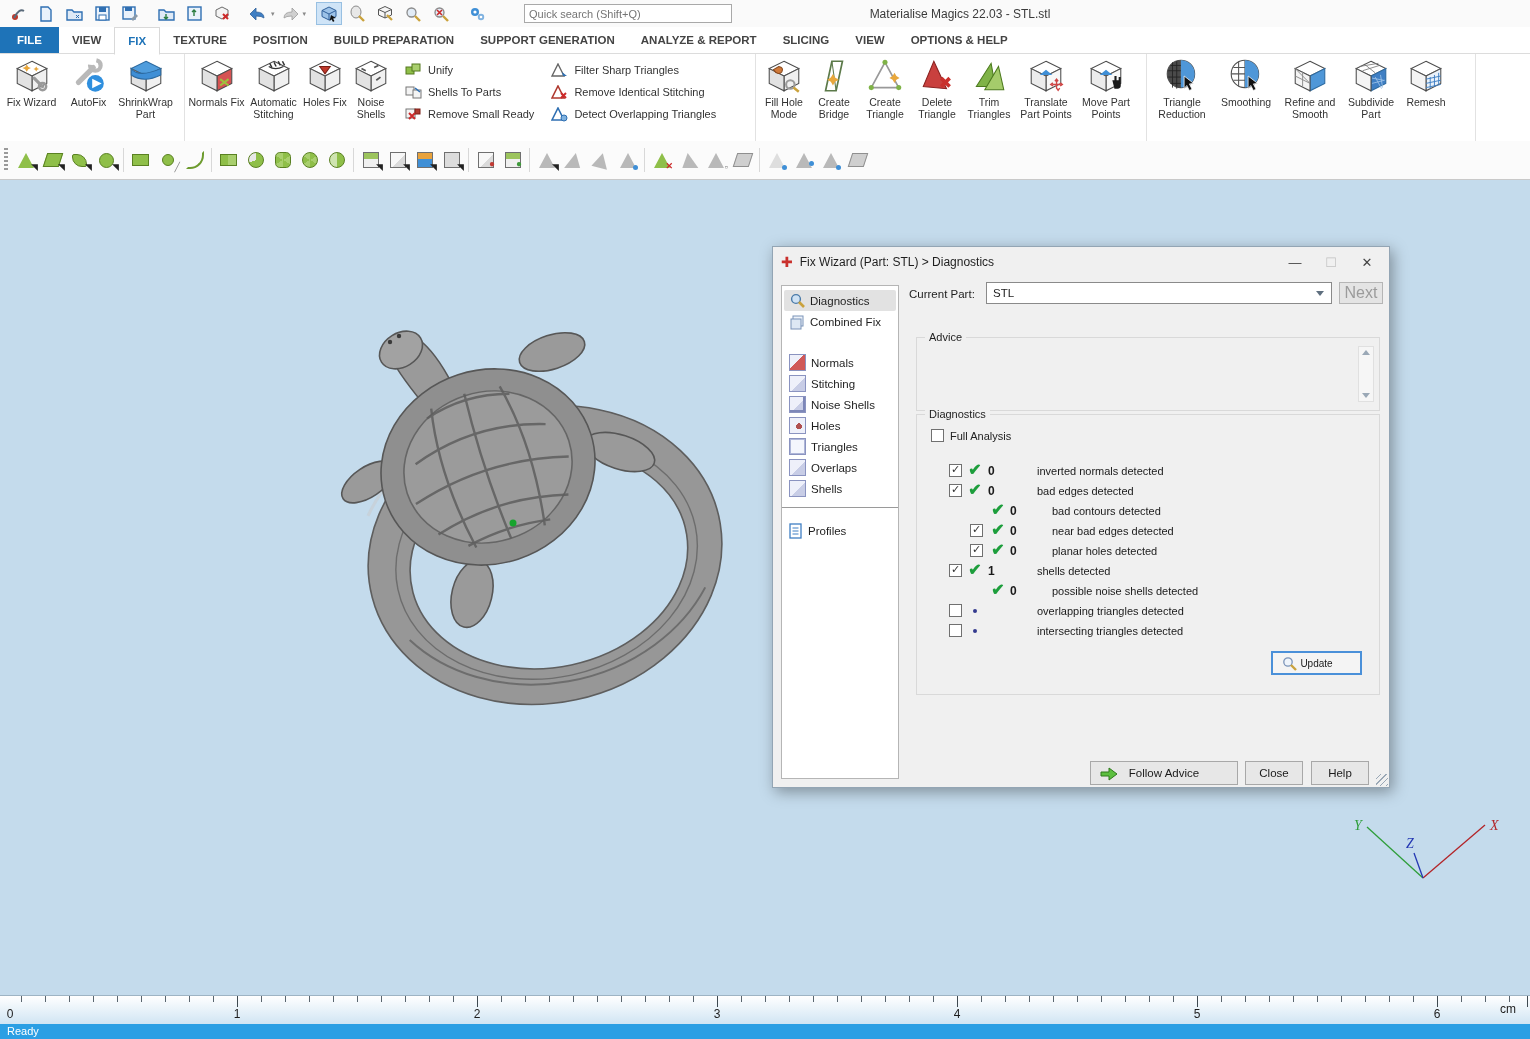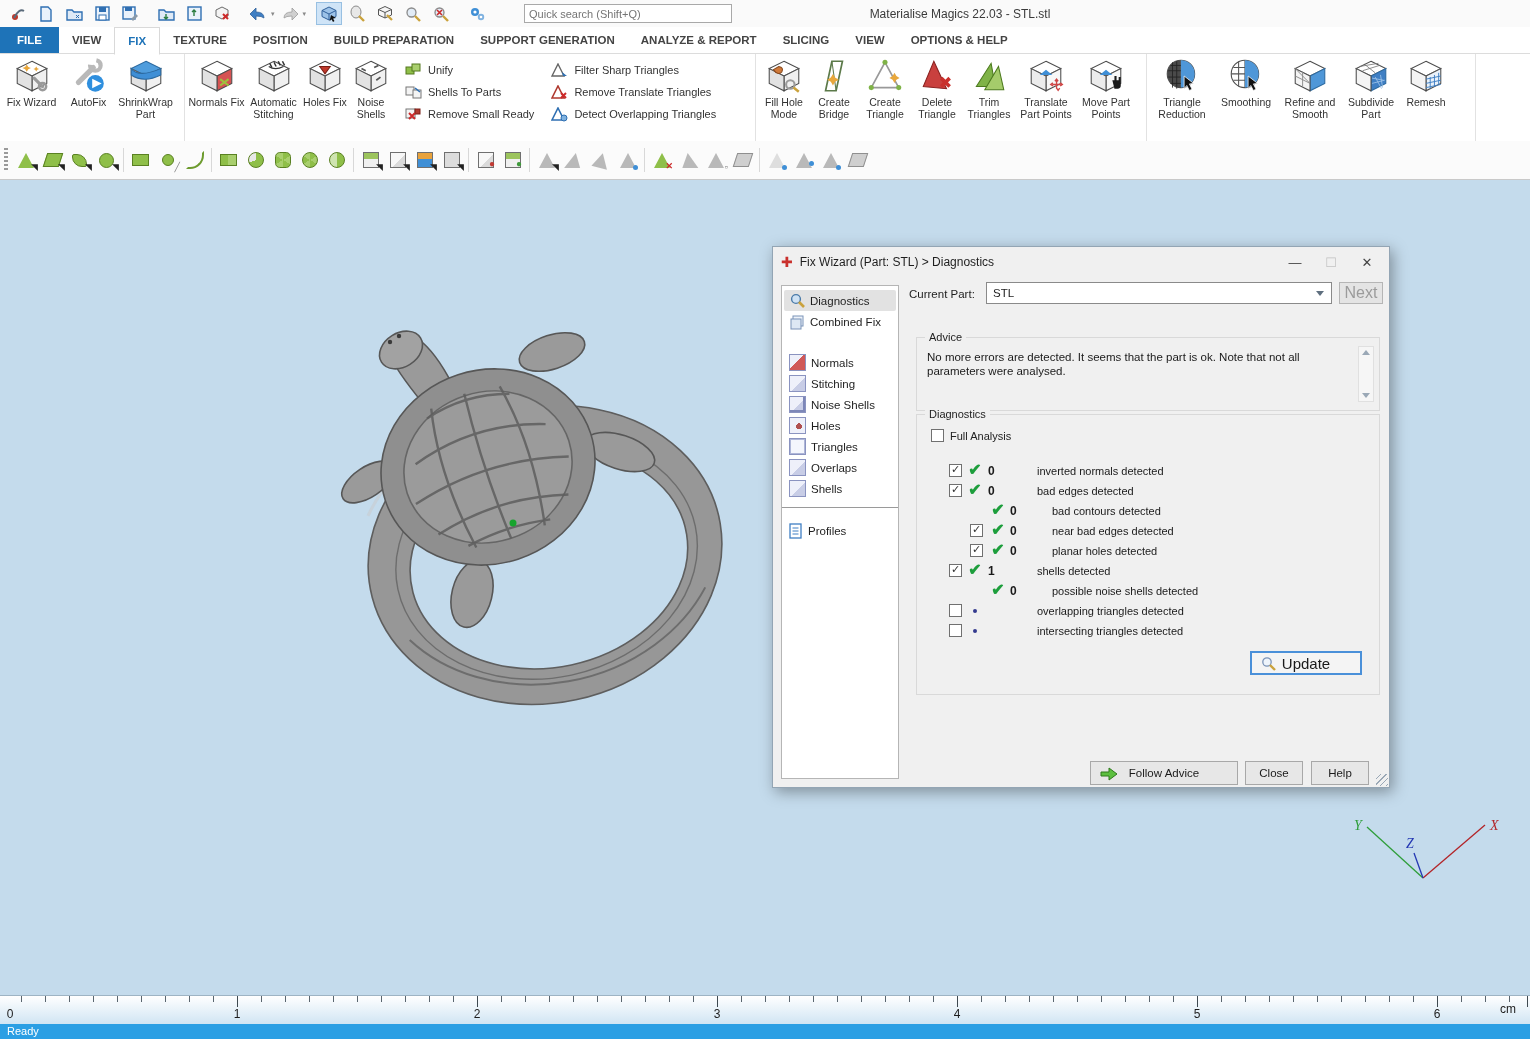--- a/index.html
+++ b/index.html
@@ -121,23 +121,23 @@
   .diag-row .cb{position:absolute;left:32px;top:3px;}
   .diag-row.i1 .cb{left:53px;}
   .mark{position:absolute;left:48px;top:-1px;width:20px;text-align:center;}
   .diag-row.i1 .mark{left:71px;}
   .mark.check::before{content:"\2714";color:#1d9e3c;font-size:16px;font-weight:bold;}
   .mark.dot::before{content:"";position:absolute;left:8px;top:9px;width:4px;height:4px;border-radius:50%;background:#333a8e;}
   .cnt{position:absolute;left:71px;top:3px;font-size:12px;font-weight:bold;color:#1a1a1a;}
   .diag-row.i1 .cnt{left:93px;}
   .lbl{position:absolute;left:120px;top:4px;font-size:11px;color:#1a1a1a;}
   .diag-row.i1 .lbl{left:135px;}
-  .update-btn{position:absolute;right:17px;top:236px;width:112px;height:24px;background:#f4f4f4;
+  .update-btn{position:absolute;right:17px;top:236px;width:91px;height:24px;background:#f4f4f4;
               border:2px solid #4a90d9;box-sizing:border-box;display:flex;align-items:center;justify-content:center;
-              gap:6px;font-size:15px;color:#1a1a1a;}
+              gap:6px;font-size:10px;color:#1a1a1a;}
   .update-mag{position:absolute;left:8px;top:3px;}
 
   .btn{position:absolute;height:24px;background:#e7e7e7;border:1px solid #a8a8a8;box-sizing:border-box;
        display:flex;align-items:center;justify-content:center;font-size:11.5px;color:#1a1a1a;}
   .follow-btn{left:317px;top:514px;width:148px;}
   .follow-arrow{position:absolute;left:8px;top:4px;}
   .close-btn{left:472px;top:514px;width:58px;}
   .help-btn{left:538px;top:514px;width:58px;}
   .grip{position:absolute;right:1px;bottom:1px;width:12px;height:12px;
         background:repeating-linear-gradient(135deg,transparent 0 3px,#9aa8b6 3px 4px);}
@@ -392,21 +392,21 @@
             <polygon points="7,1 13,13 1,13" fill="none" stroke="#666" stroke-width="1.4"></polygon>
             <path d="M11 9 l5 4 -4 0" fill="#2f6fb2"></path>
           </svg>
           <span>Filter Sharp Triangles</span>
         </div>
       <div class="smallbtn">
           <svg width="18" height="15">
             <polygon points="7,1 13,13 1,13" fill="none" stroke="#b03a30" stroke-width="1.6"></polygon>
             <path d="M10 8 l5 5 m0-5 l-5 5" stroke="#cc2a2a" stroke-width="2"></path>
           </svg>
-          <span>Remove Translate Triangles</span>
+          <span>Remove Identical Stitching</span>
         </div>
       <div class="smallbtn">
           <svg width="18" height="15">
             <polygon points="7,1 13,13 1,13" fill="none" stroke="#2f6fb2" stroke-width="1.6"></polygon>
             <circle cx="13" cy="11" r="3" fill="#7fb2e0" stroke="#2f6fb2"></circle>
           </svg>
           <span>Detect Overlapping Triangles</span>
         </div>
     </div>
   </div>
@@ -790,21 +790,20 @@
 
   <span class="cp-label">Current Part:</span>
   <div class="cp-select">
     <span>STL</span>
     <span class="cp-chevron"></span>
   </div>
   <div class="next-btn">Next</div>
 
   <div class="gbox advice-box">
     <span class="legend">Advice</span>
-    <div class="advice-text">No more errors are detected. It seems that the part is ok. Note that not all parameters were analysed.</div>
     <div class="scrollcol">
         <span class="arr-up"></span>
         <span class="arr-dn"></span>
       </div>
   </div>
 
   <div class="gbox diag-box">
     <span class="legend">Diagnostics</span>
     <div class="fa-row">
       <span class="cb"></span>

